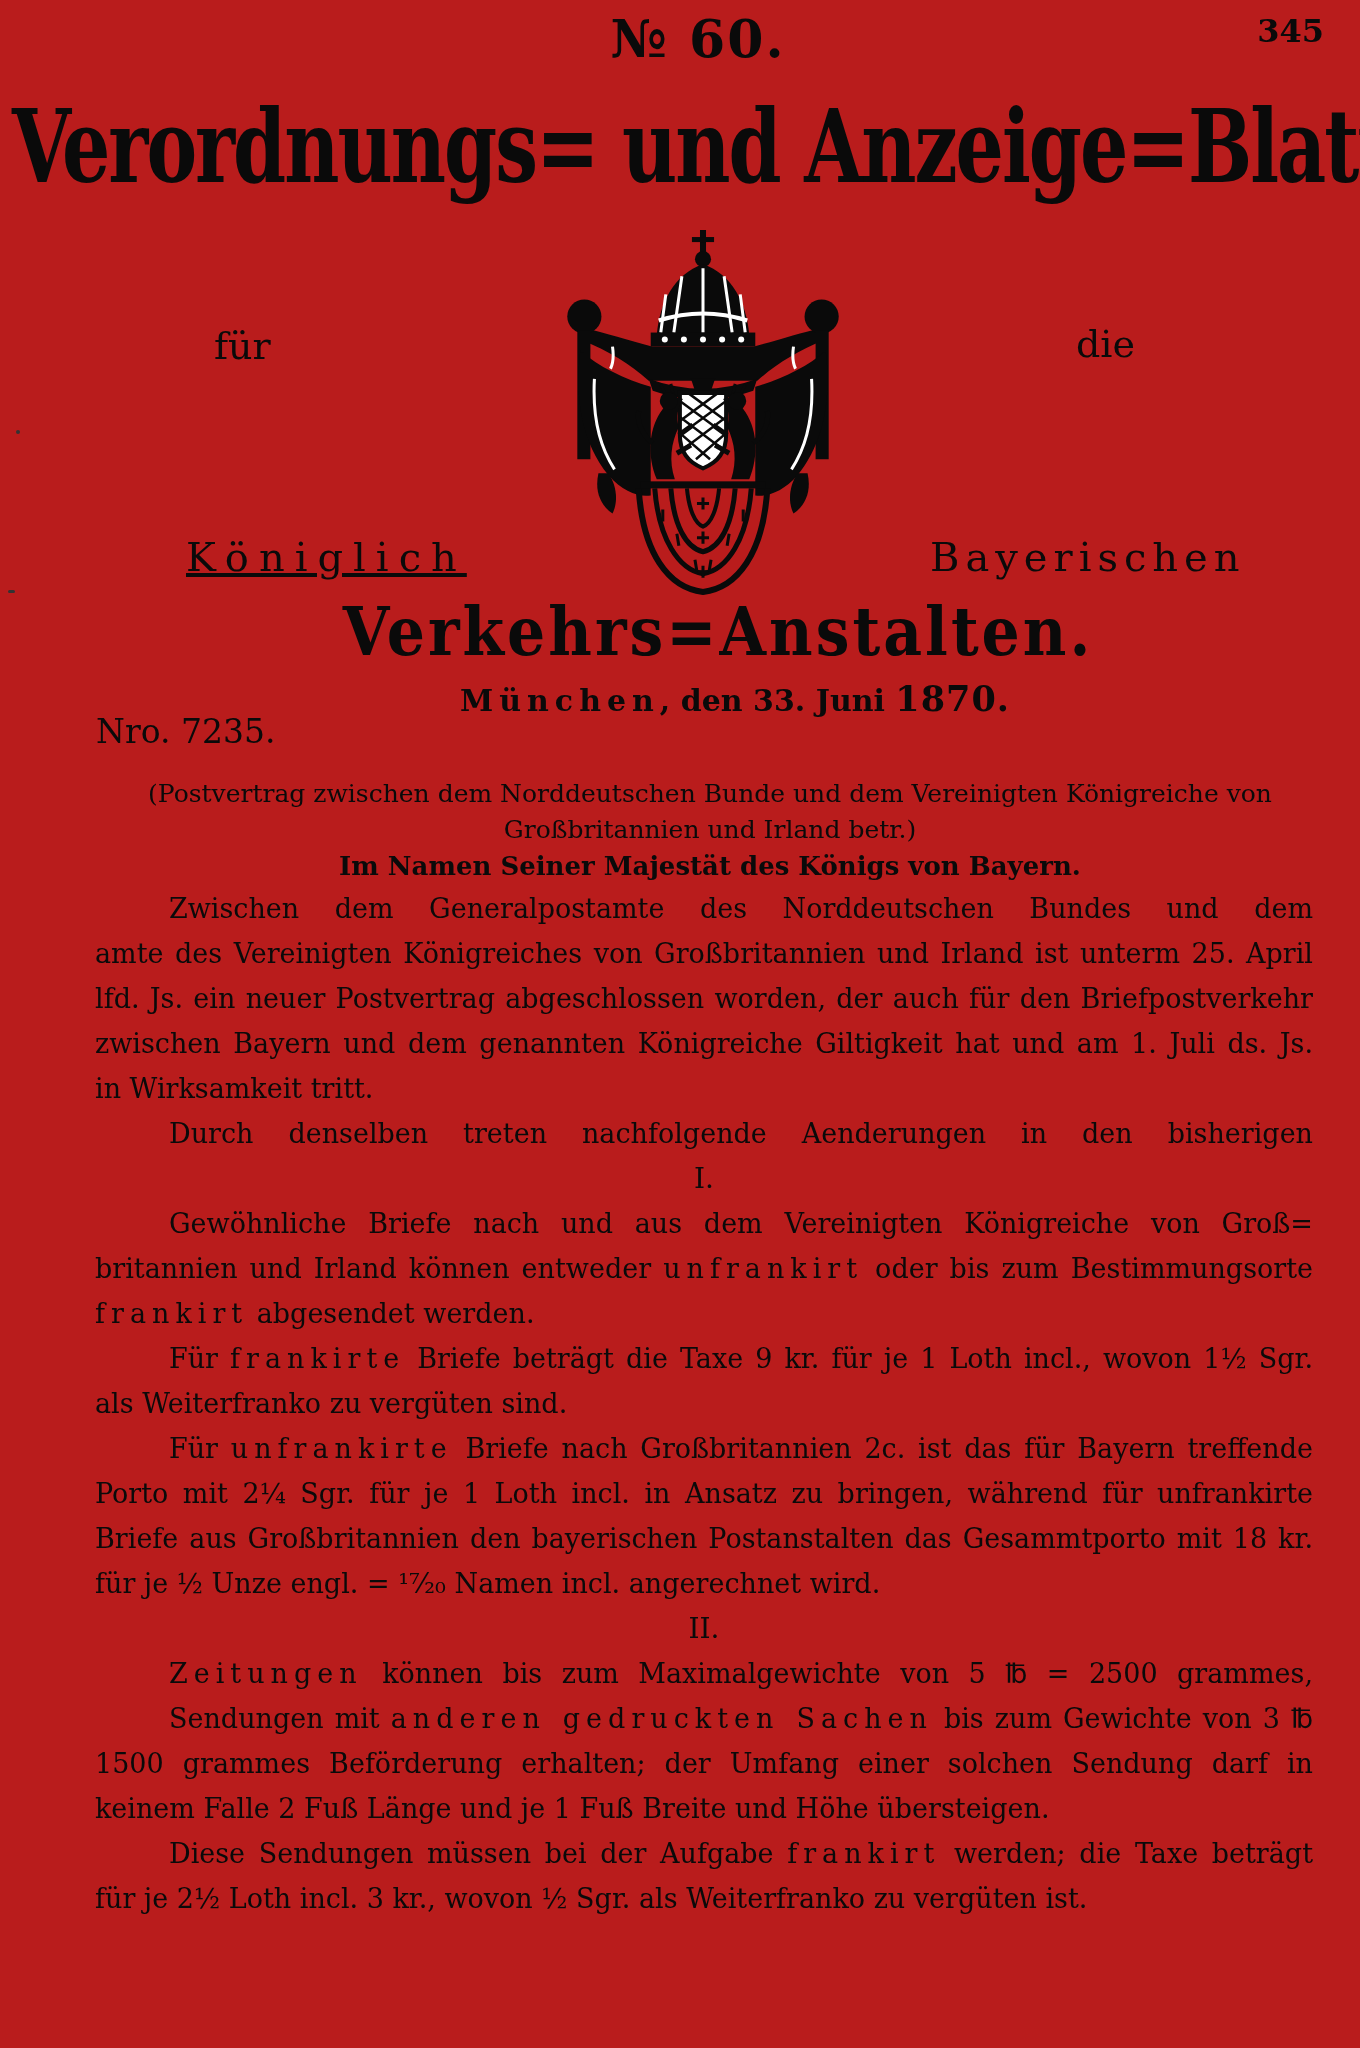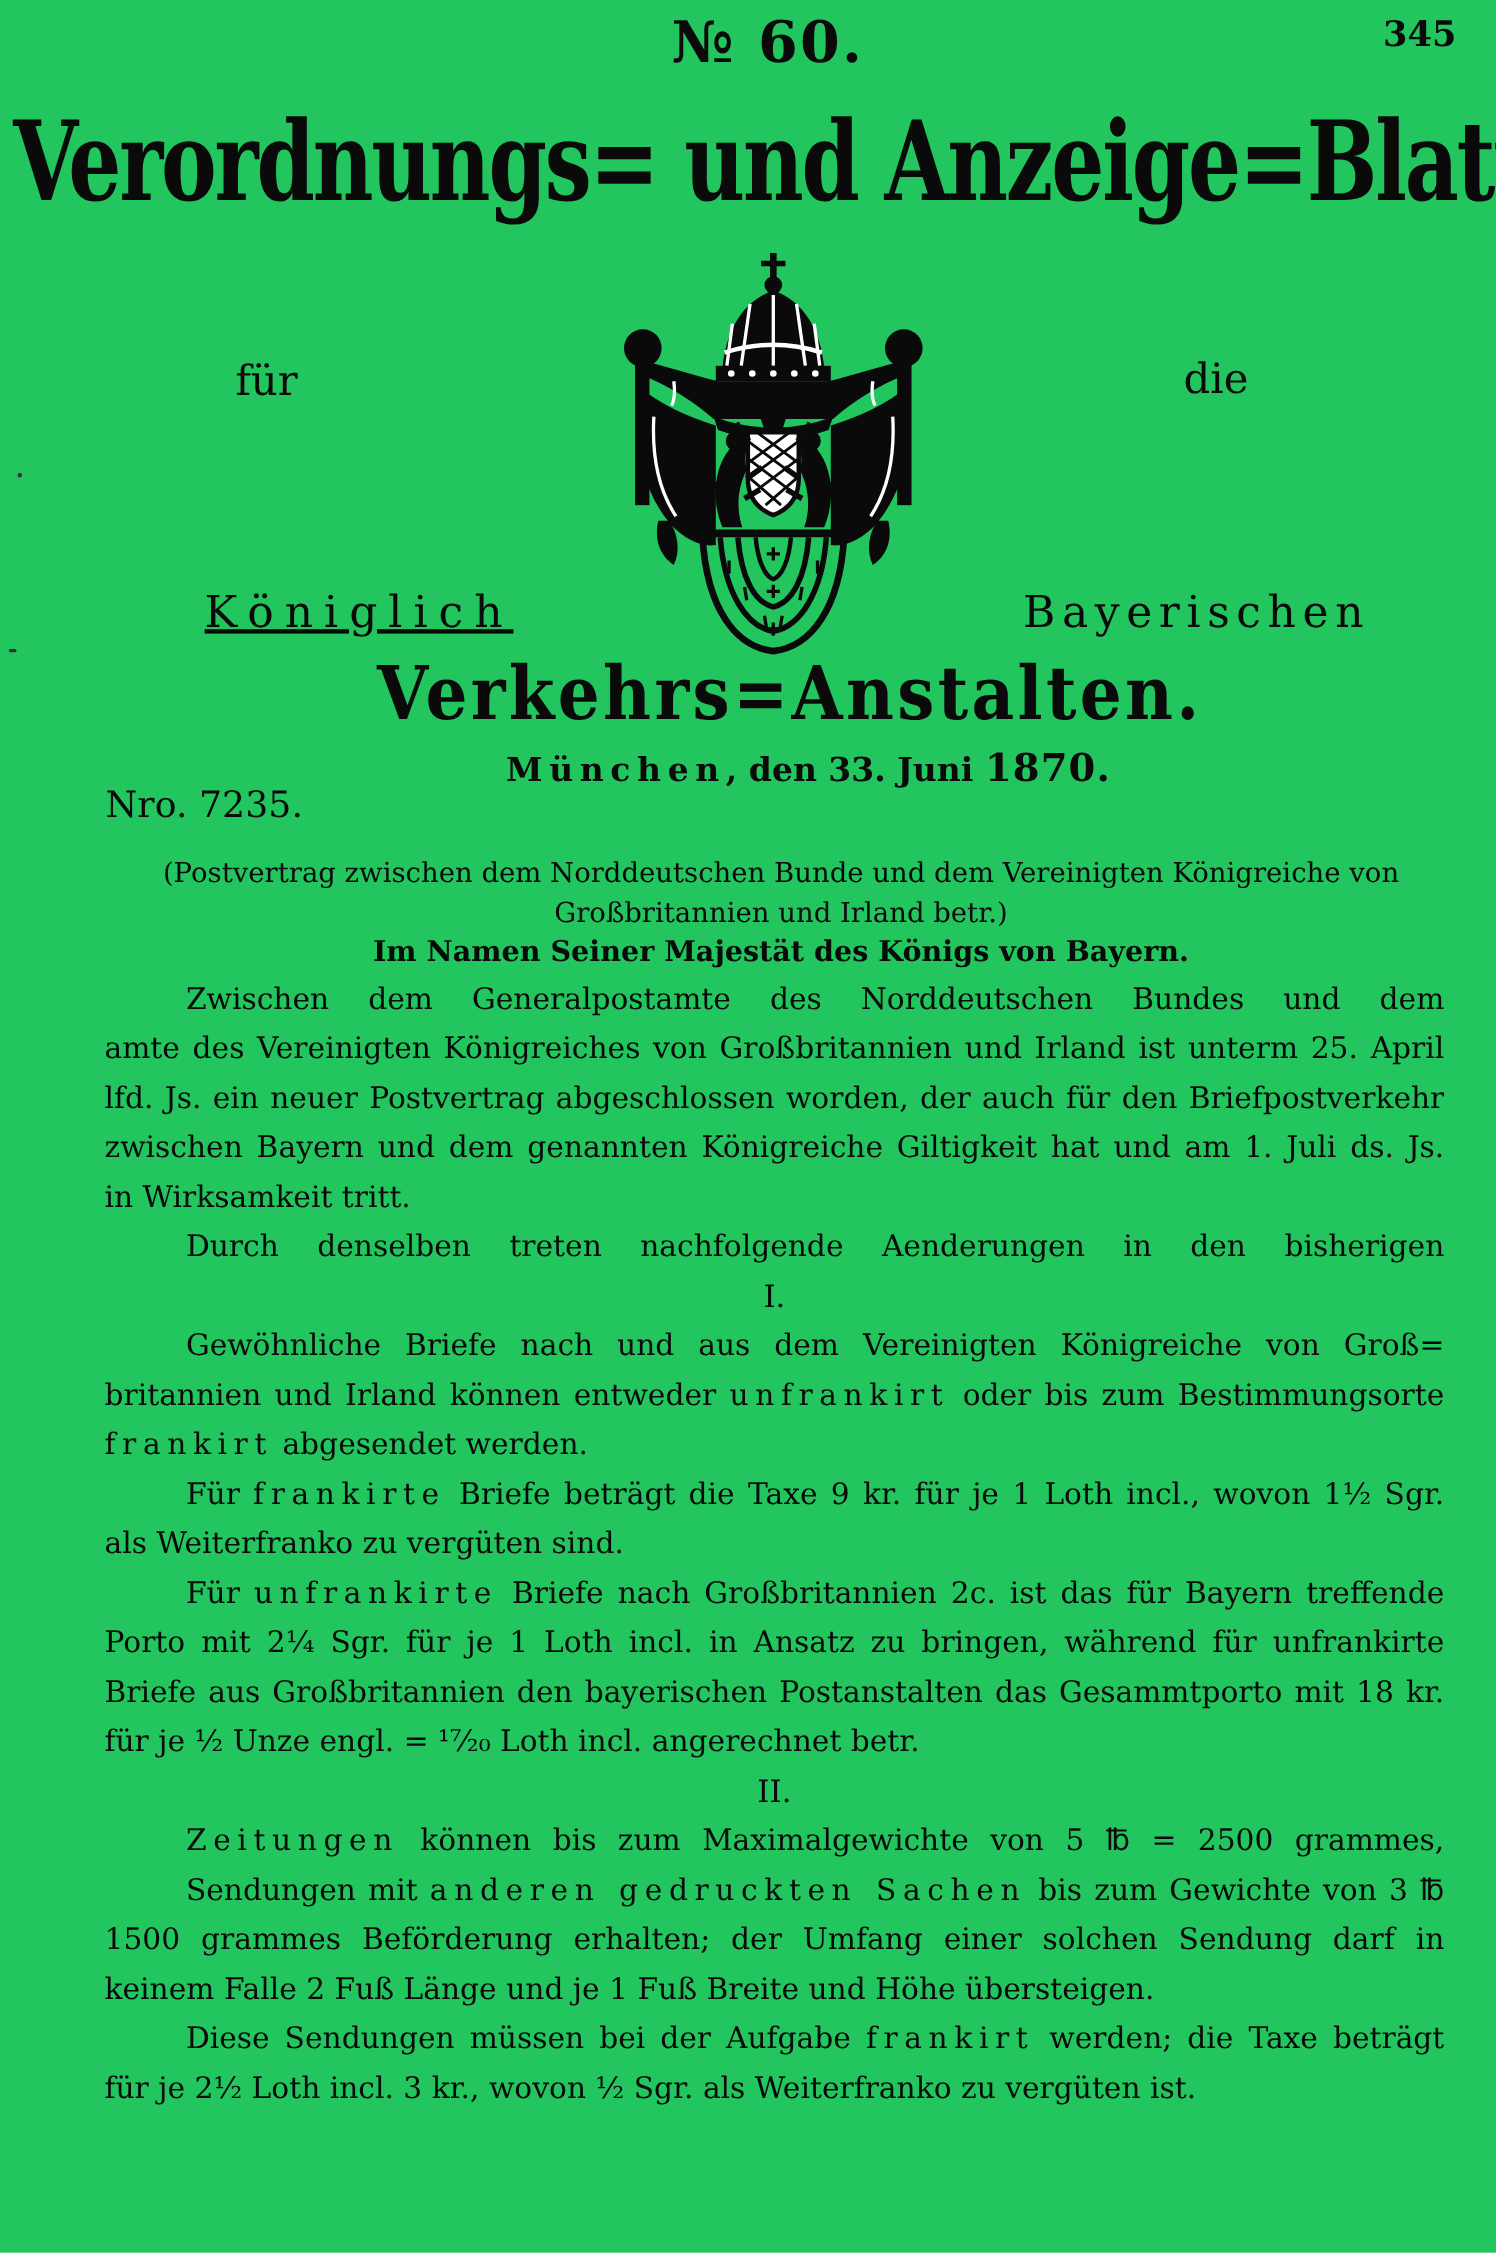--- a/index.html
+++ b/index.html
@@ -1,18 +1,18 @@
 <!DOCTYPE html>
 <html><head>
 <meta charset="utf-8">
 <style>
   html,body{margin:0;padding:0;background:#e8e8e4;}
   .page{
     position:relative; width:1360px; height:2048px; margin:0 auto;
-    background:#22c55e; color:#0a0a0a; overflow:hidden;
+    background:#b91c1c; color:#0a0a0a; overflow:hidden;
     font-family:"DejaVu Serif","DejaVu Sans",serif;
   }
   
   .issue{
     position:absolute; top:8px; left:0; width:100%; text-align:center;
     font-size:52px; font-weight:bold; letter-spacing:2px;
     transform:translateX(18px);
   }
   .pageno{
     position:absolute; top:12px; right:36px; font-size:32px; font-weight:bold;
@@ -182,21 +182,21 @@
       <div class="bline justify indent"><span>Durch denselben treten nachfolgende Aenderungen in den bisherigen Bestimmungen</span></div>
       <div class="bline center"><span>I.</span></div>
       <div class="bline justify indent"><span>Gewöhnliche Briefe nach und aus dem Vereinigten Königreiche von Groß=</span></div>
       <div class="bline justify"><span>britannien und Irland können entweder </span><span class="sp">unfrankirt</span><span> oder bis zum Bestimmungsorte</span></div>
       <div class="bline left"><span class="sp">frankirt</span><span> abgesendet werden.</span></div>
       <div class="bline justify indent"><span>Für </span><span class="sp">frankirte</span><span> Briefe beträgt die Taxe 9 kr. für je 1 Loth incl., wovon 1½ Sgr.</span></div>
       <div class="bline left"><span>als Weiterfranko zu vergüten sind.</span></div>
       <div class="bline justify indent"><span>Für </span><span class="sp">unfrankirte</span><span> Briefe nach Großbritannien 2c. ist das für Bayern treffende</span></div>
       <div class="bline justify"><span>Porto mit 2¼ Sgr. für je 1 Loth incl. in Ansatz zu bringen, während für unfrankirte</span></div>
       <div class="bline justify"><span>Briefe aus Großbritannien den bayerischen Postanstalten das Gesammtporto mit 18 kr.</span></div>
-      <div class="bline left"><span>für je ½ Unze engl. = ¹⁷⁄₂₀ Loth incl. angerechnet betr.</span></div>
+      <div class="bline left"><span>für je ½ Unze engl. = ¹⁷⁄₂₀ Namen incl. angerechnet wird.</span></div>
       <div class="bline center"><span>II.</span></div>
       <div class="bline justify indent"><span class="sp">Zeitungen</span><span> können bis zum Maximalgewichte von 5 ℔ = 2500 grammes,</span></div>
       <div class="bline justify indent"><span>Sendungen mit </span><span class="sp">anderen gedruckten Sachen</span><span> bis zum Gewichte von 3 ℔ =</span></div>
       <div class="bline justify"><span>1500 grammes Beförderung erhalten; der Umfang einer solchen Sendung darf in</span></div>
       <div class="bline left"><span>keinem Falle 2 Fuß Länge und je 1 Fuß Breite und Höhe übersteigen.</span></div>
       <div class="bline justify indent"><span>Diese Sendungen müssen bei der Aufgabe </span><span class="sp">frankirt</span><span> werden; die Taxe beträgt</span></div>
       <div class="bline left"><span>für je 2½ Loth incl. 3 kr., wovon ½ Sgr. als Weiterfranko zu vergüten ist.</span></div>
     </div>
 
   <div class="speck speck1"></div>

